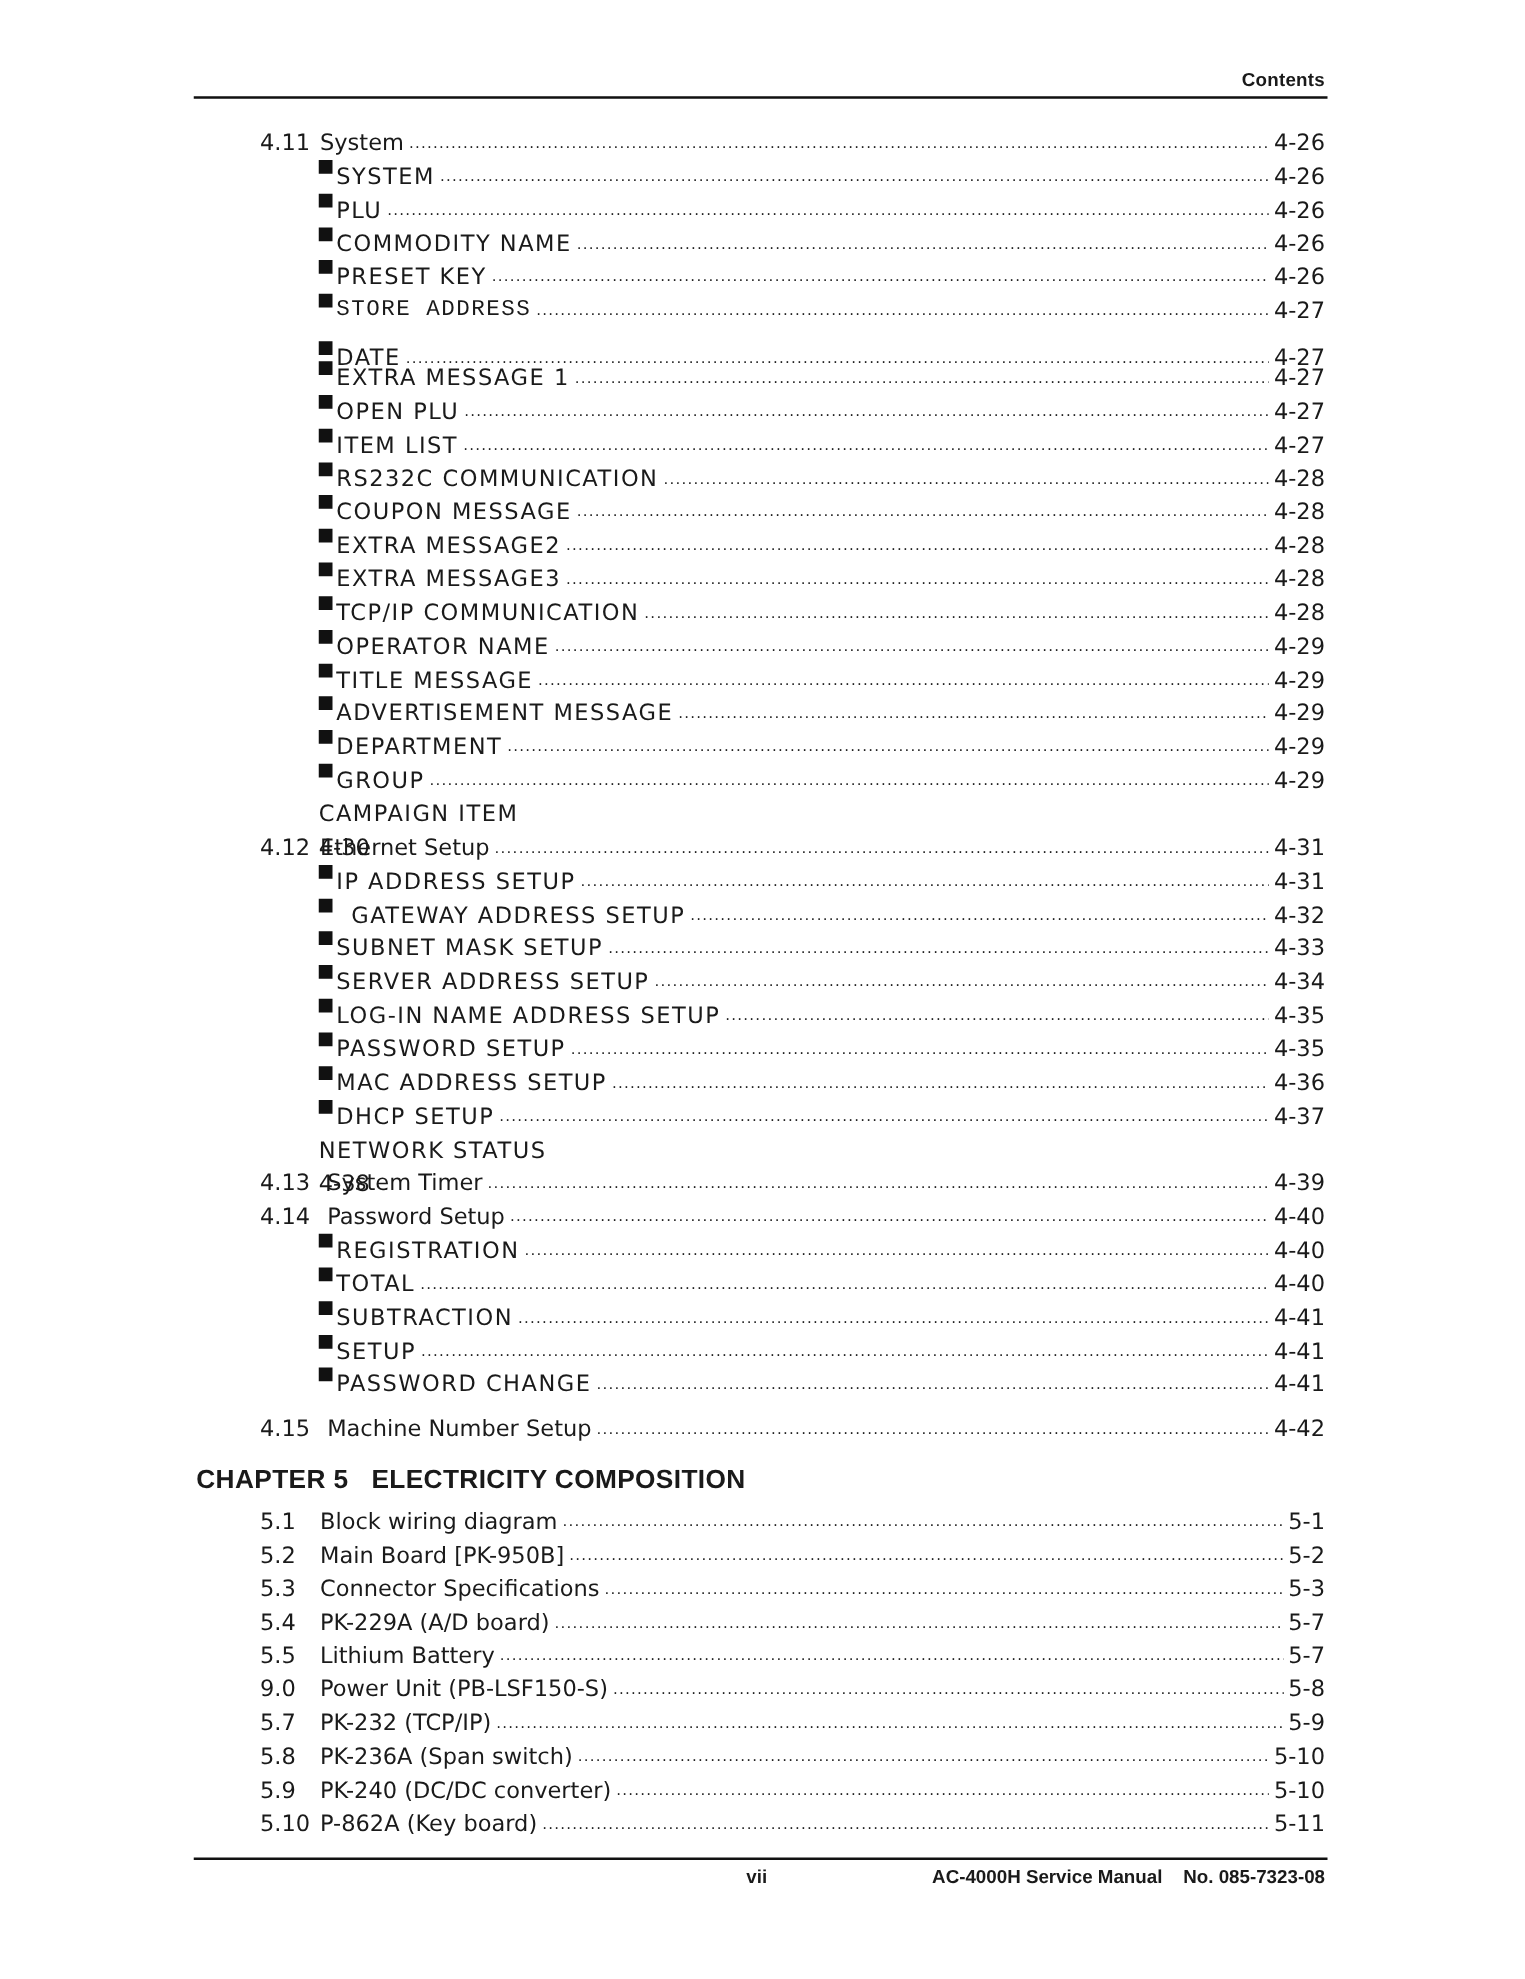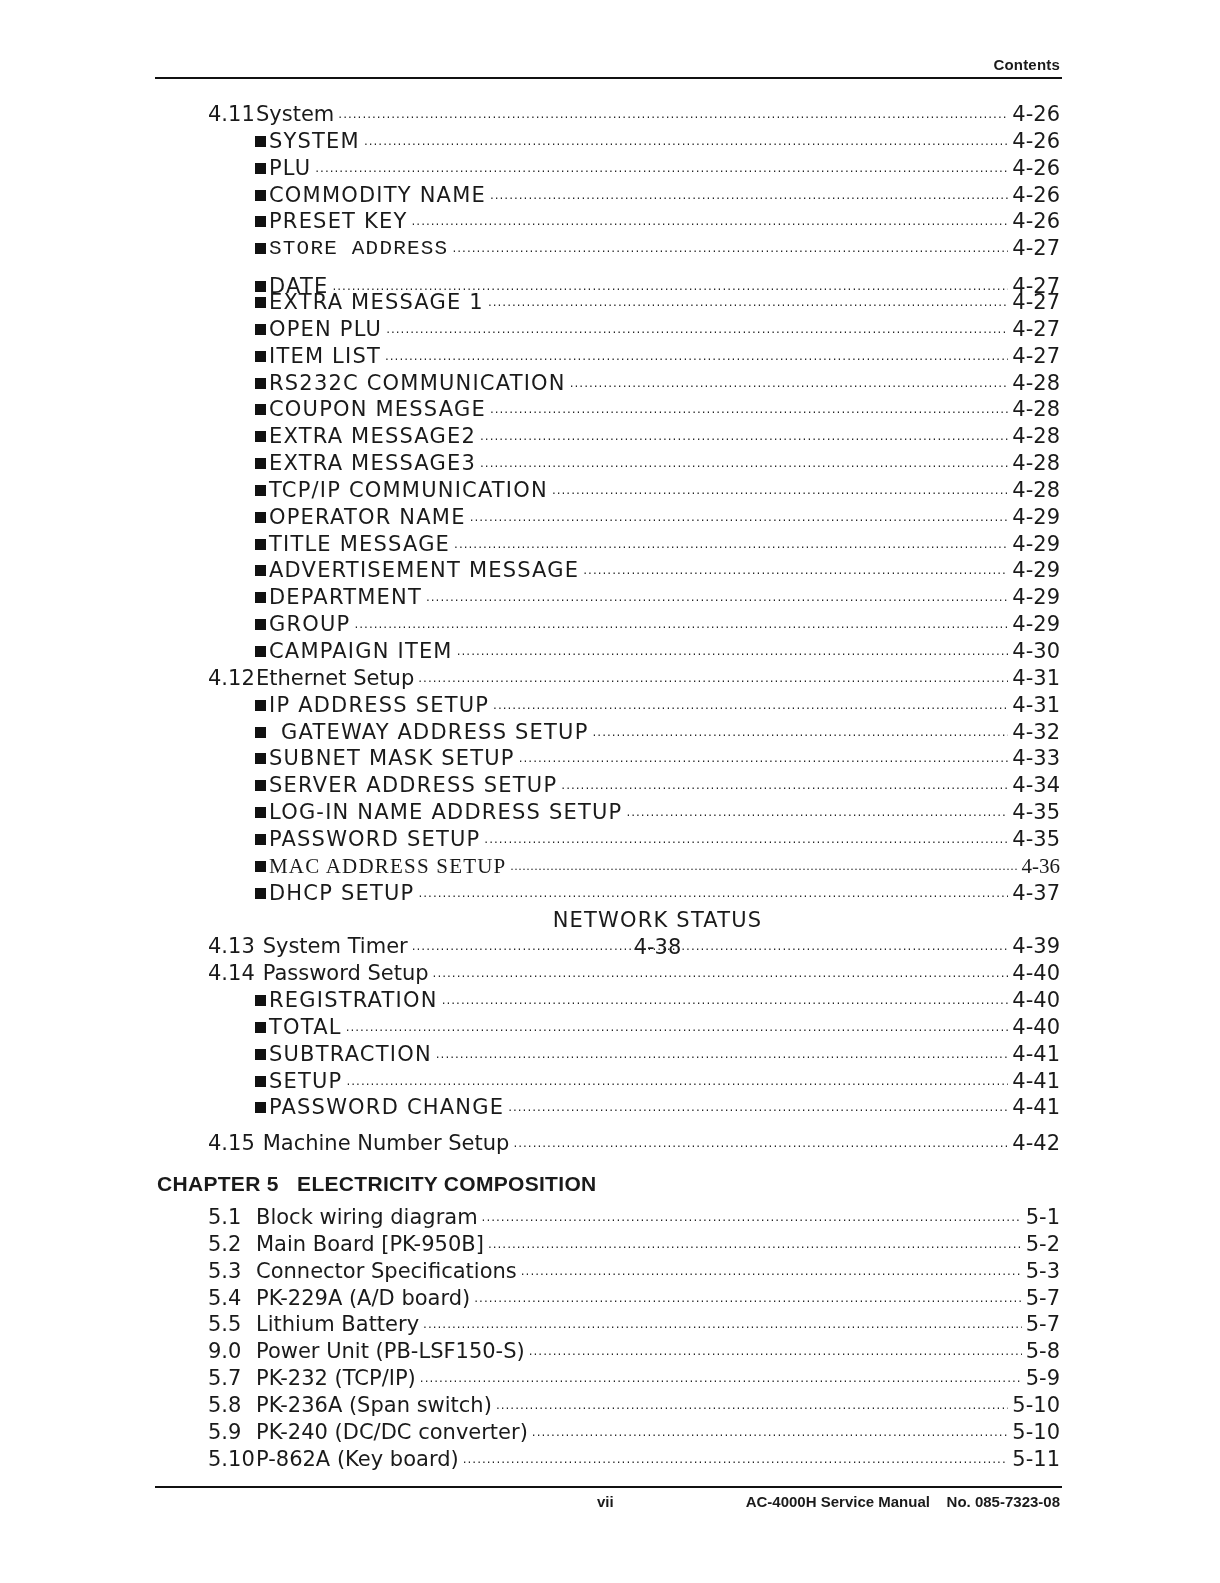--- a/index.html
+++ b/index.html
@@ -1,20 +1,20 @@
 <!DOCTYPE html>
 <html><head>
 <meta charset="utf-8">
 <style>
   html, body { margin:0; padding:0; background:#fff; }
   body { width:1220px; height:1583px; position:relative; overflow:hidden; font-family:"DejaVu Sans", sans-serif; color:#1a1a1a; }
   .header-title { position:absolute; right:160px; top:56px; font-size:15px; font-weight:bold; font-family:"Liberation Sans", sans-serif; letter-spacing:0.2px; }
   .header-rule { position:absolute; left:155px; width:907px; top:77px; height:2px; background:#111; }
   .toc { position:absolute; left:0; top:100px; width:1220px; }
-  .row { position:absolute; display:flex; align-items:center; font-size:21px; height:27px; line-height:27px; white-space:nowrap; }
+  .row { position:absolute; display:flex; align-items:flex-start; font-size:18px; height:27px; line-height:27px; white-space:nowrap; }
   .row .num { display:inline-block; width:48px; }
   .row .label { flex:none; }
   .row .dots { flex:1; overflow:hidden; white-space:nowrap; margin:0 4px; letter-spacing:1px; font-size:12px; color:#222; }
   .row .dots::before { content:"..................................................................................................................................................................................................................................................................................................................................................................................................................................."; }
   .row .page { flex:none; }
   .sec { left:208px; width:852px; }
   .sub { left:255px; width:805px; letter-spacing:1.2px; }
   .sub .page { letter-spacing:0; }
   .bullet { display:inline-block; width:11px; height:11px; background:#111; margin-right:3px; vertical-align:0px; }
   .chapter { position:absolute; left:157px; top:1172px; font-size:21px; font-weight:bold; font-family:"Liberation Sans", sans-serif; letter-spacing:0.3px; }
@@ -142,21 +142,21 @@
       <span class="label" style="white-space: pre;">DEPARTMENT</span>
       <span class="dots"></span>
       <span class="page">4-29</span>
     </div>
     <div class="row sub" style="top: 511.15px;">
       <span class="bullet"></span>
       <span class="label" style="white-space: pre;">GROUP</span>
       <span class="dots"></span>
       <span class="page">4-29</span>
     </div>
-    <div class="row sub" style="top: 538px;">
+    <div class="row sub" style="top: 538px; flex-direction: column;">
       <span class="bullet"></span>
       <span class="label" style="white-space: pre;">CAMPAIGN ITEM</span>
       <span class="dots"></span>
       <span class="page">4-30</span>
     </div>
     <div class="row sec" style="top: 564.85px;">
       <span class="num">4.12</span>
       <span class="label" style="white-space: pre;">Ethernet Setup</span>
       <span class="dots"></span>
       <span class="page">4-31</span>
@@ -190,21 +190,21 @@
       <span class="label" style="white-space: pre;">LOG-IN NAME ADDRESS SETUP</span>
       <span class="dots"></span>
       <span class="page">4-35</span>
     </div>
     <div class="row sub" style="top: 725.95px;">
       <span class="bullet"></span>
       <span class="label" style="white-space: pre;">PASSWORD SETUP</span>
       <span class="dots"></span>
       <span class="page">4-35</span>
     </div>
-    <div class="row sub" style="top: 752.8px; font-family: Liberation Serif, serif;">
+    <div class="row sub" style="top: 752.8px;">
       <span class="bullet"></span>
       <span class="label" style="white-space: pre;">MAC ADDRESS SETUP</span>
       <span class="dots"></span>
       <span class="page">4-36</span>
     </div>
     <div class="row sub" style="top: 779.65px;">
       <span class="bullet"></span>
       <span class="label" style="white-space: pre;">DHCP SETUP</span>
       <span class="dots"></span>
       <span class="page">4-37</span>

